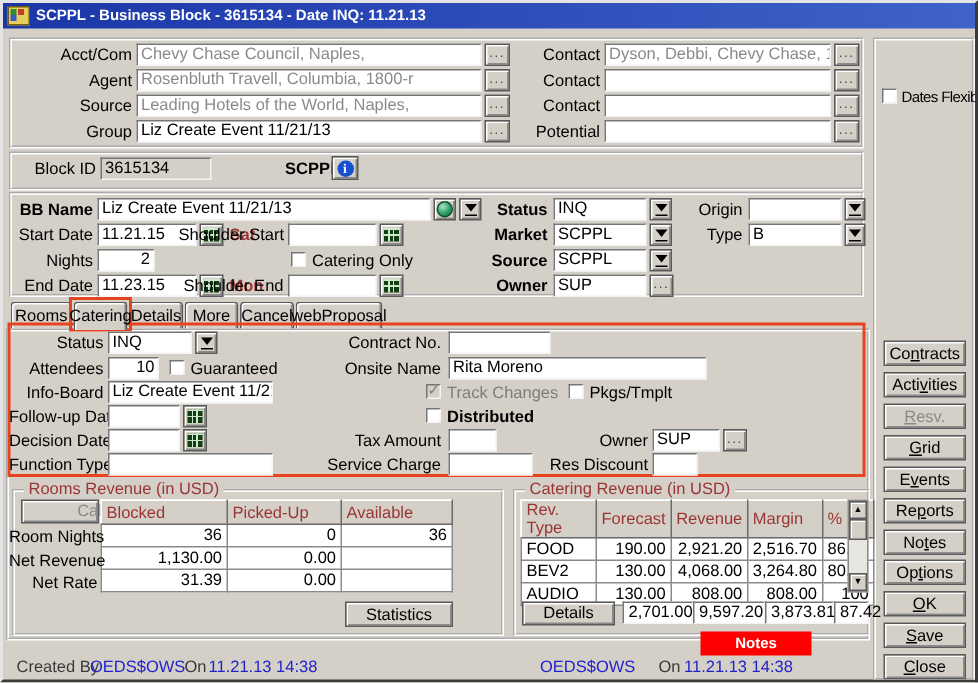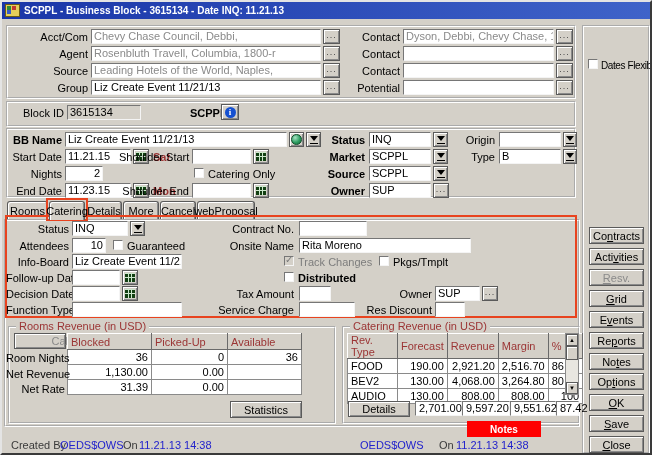--- a/index.html
+++ b/index.html
@@ -97,21 +97,21 @@
       <div class="btn side-btn" style="top: 351px;">No<u>t</u>es</div>
       <div class="btn side-btn" style="top: 371px;">Op<u>t</u>ions</div>
       <div class="btn side-btn" style="top: 392px;"><u>O</u>K</div>
       <div class="btn side-btn" style="top: 413px;"><u>S</u>ave</div>
       <div class="btn side-btn" style="top: 434px;"><u>C</u>lose</div>
     </div>
 
   <div class="groove" style="left:4px;top:23px;width:570px;height:74px;"></div>
 
   <div class="lbl r" style="left:4px;top:29px;width:82px;">Acct/Com</div>
-  <div class="fld gtxt" style="left:89px;top:27px;width:230px;">Chevy Chase Council, Debbi,</div>
+  <div class="fld gtxt" style="left:89px;top:27px;width:230px;">Chevy Chase Council, Naples,</div>
   <div class="btn" style="left:321px;top:27px;width:17px;height:15px;">
       <span class="dots-g">...</span>
     </div>
   <div class="lbl r" style="left:348px;top:29px;width:50px;">Contact</div>
   <div class="fld gtxt" style="left:401px;top:27px;width:151px;">Dyson, Debbi, Chevy Chase, 1800-123-</div>
   <div class="btn" style="left:554px;top:27px;width:17px;height:15px;">
       <span class="dots-g">...</span>
     </div>
 
   <div class="lbl r" style="left:4px;top:46px;width:82px;">Agent</div>
@@ -367,21 +367,21 @@
   </tbody>
     </table>
   <div class="sb" style="left:563px;top:331px;height:62px;">
     <div class="sb-btn" style="top:0;">▲</div>
     <div class="sb-thumb"></div>
     <div class="sb-btn" style="bottom:0;">▼</div>
   </div>
   <div class="btn" style="left:346px;top:399px;width:62px;height:16px;">Details</div>
   <div class="tot" style="left:413px;top:399px;width:47px;">2,701.00</div>
   <div class="tot" style="left:460px;top:399px;width:48px;">9,597.20</div>
-  <div class="tot" style="left:508px;top:399px;width:46px;">9,551.62</div>
+  <div class="tot" style="left:508px;top:399px;width:46px;">3,873.81</div>
   <div class="tot" style="left:554px;top:399px;width:23px;">87.42</div>
 
   <div class="badge" style="left:465px;top:419px;width:74px;height:16px;">Notes</div>
 
   <div class="lbl" style="left:9px;top:437px;color:#3a3a3a;">Created By</div>
   <div class="lbl blue" style="left:58px;top:437px;">OEDS$OWS</div>
   <div class="lbl" style="left:121px;top:437px;color:#3a3a3a;">On</div>
   <div class="lbl blue" style="left:137px;top:437px;">11.21.13 14:38</div>
   <div class="lbl" style="left:304px;top:437px;color:#3a3a3a;margin-top:32px;">Updated By</div>
   <div class="lbl blue" style="left:358px;top:437px;">OEDS$OWS</div>

